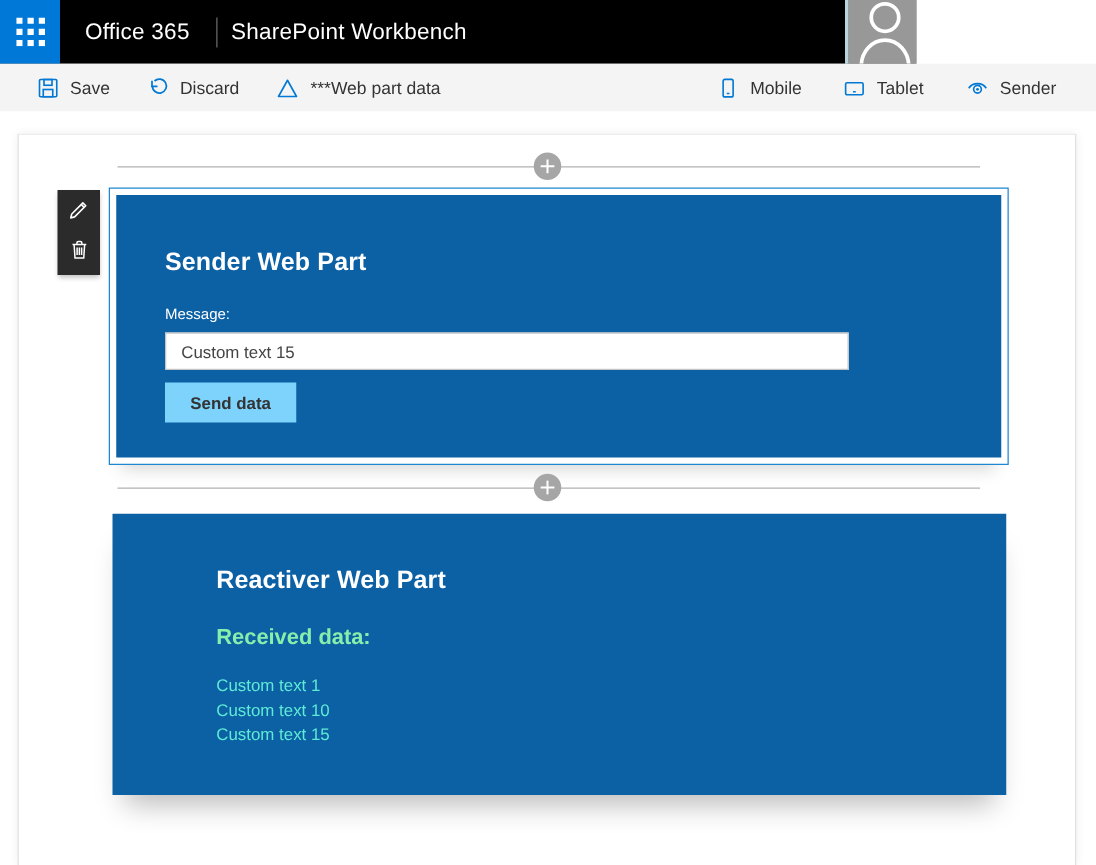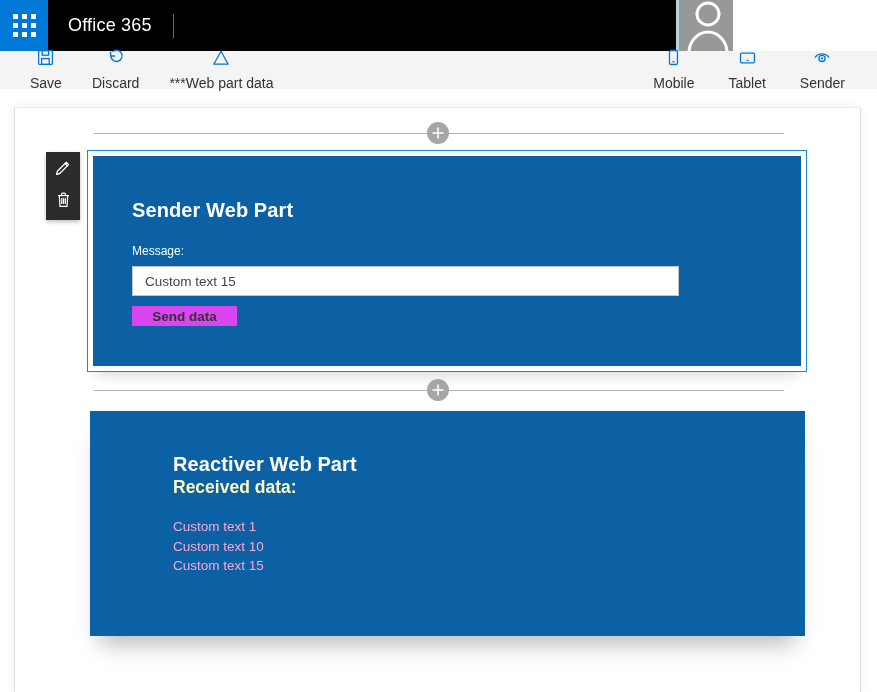--- a/index.html
+++ b/index.html
@@ -43,21 +43,21 @@
   .cmdbar {
     position: absolute; left: 0; top: 51px; width: 877px; height: 38px;
     background: #f4f4f4; display: flex; align-items: center;
     font-size: 14px; color: #333333;
   }
   .cmd-group-left { display: flex; align-items: center; gap: 30px; padding-left: 30px; }
   .cmd-group-right { display: flex; align-items: center; gap: 34px; margin-left: auto; padding-right: 32px; }
   .cmd-item {
     display: flex; align-items: center; gap: 9px; background: none; border: none;
     font-family: inherit; font-size: 14px; color: #333333; cursor: pointer;
-    padding: 0; white-space: nowrap; flex-direction: column;
+    padding: 0; white-space: nowrap;
   }
   .cmd-item svg { display: block; }
 
   
   .canvas {
     position: absolute; left: 14px; top: 107px; width: 847px; height: 585px;
     background: #ffffff;
     border-left: 1px solid #e0e0e0; border-right: 1px solid #e0e0e0; border-top: 1px solid #ececec;
     box-shadow: 0 0 8px rgba(0,0,0,0.07);
   }
@@ -90,33 +90,33 @@
   .wp-fill { width: 100%; height: 100%; background: #0c60a4; }
   .sender-content { padding: 42px 0 0 39px; }
   .wp-title { color: #ffffff; font-size: 20px; font-weight: 700; line-height: 24px; letter-spacing: 0.1px; }
   .msg-label { color: #ffffff; font-size: 12px; margin-top: 21px; line-height: 17px; }
   .msg-input {
     display: block; margin-top: 6px; width: 547px; height: 30px;
     border: 1px solid #c4c4c4; background: #ffffff; color: #444444;
     font-family: inherit; font-size: 13.5px; padding: 0 12px; outline: none;
   }
   .send-btn {
-    margin-top: 10px; width: 105px; height: 20px; background: #d946ef; border: none;
+    margin-top: 10px; width: 105px; height: 32px; background: #7dd3fc; border: none;
     font-family: inherit; font-size: 13.5px; font-weight: 700; color: #333333; cursor: pointer;
   }
 
   
   .reactiver-fill {
     position: absolute; left: 75px; top: 303px; width: 715px; height: 225px;
     background: #0c60a4; box-shadow: 0 18px 22px -10px rgba(0,0,0,0.28);
   }
   .reactiver-content { padding: 41px 16px 0 83px; }
-  .received-heading { color: #fef9c3; font-size: 17.5px; font-weight: 700; line-height: 22px; }
+  .received-heading { color: #86efac; font-size: 17.5px; font-weight: 700; line-height: 22px; margin-top: 22px; }
   .received-list { margin-top: 19px; }
-  .received-item { color: #f9a8d4; font-size: 13.5px; line-height: 19.5px; }
+  .received-item { color: #5eead4; font-size: 13.5px; line-height: 19.5px; }
 </style>
 </head>
 <body>
 
 <header class="topbar">
   <button class="waffle-btn">
     <span style="line-height:0;">
       <svg width="23" height="23" viewBox="0 0 23 23">
         <g fill="#ffffff">
           <rect x="0" y="0" width="5" height="5"></rect>
@@ -127,20 +127,21 @@
             <rect x="18" y="9" width="5" height="5"></rect>
           <rect x="0" y="18" width="5" height="5"></rect>
             <rect x="9" y="18" width="5" height="5"></rect>
             <rect x="18" y="18" width="5" height="5"></rect>
         </g>
       </svg>
     </span>
   </button>
   <span class="brand">Office 365</span>
   <span class="topbar-sep"></span>
+  <span class="app-title">SharePoint Workbench</span>
   <span class="topbar-spacer"></span>
   <span class="avatar-accent"></span>
   <button class="avatar-btn">
     <span style="line-height:0;">
       <svg width="54" height="51" viewBox="0 0 54 51">
         <circle cx="29" cy="14" r="11" fill="none" stroke="#ffffff" stroke-width="3"></circle>
         <path d="M10 53 a19 21 0 0 1 38 0" fill="none" stroke="#ffffff" stroke-width="3"></path>
       </svg>
     </span>
   </button>

